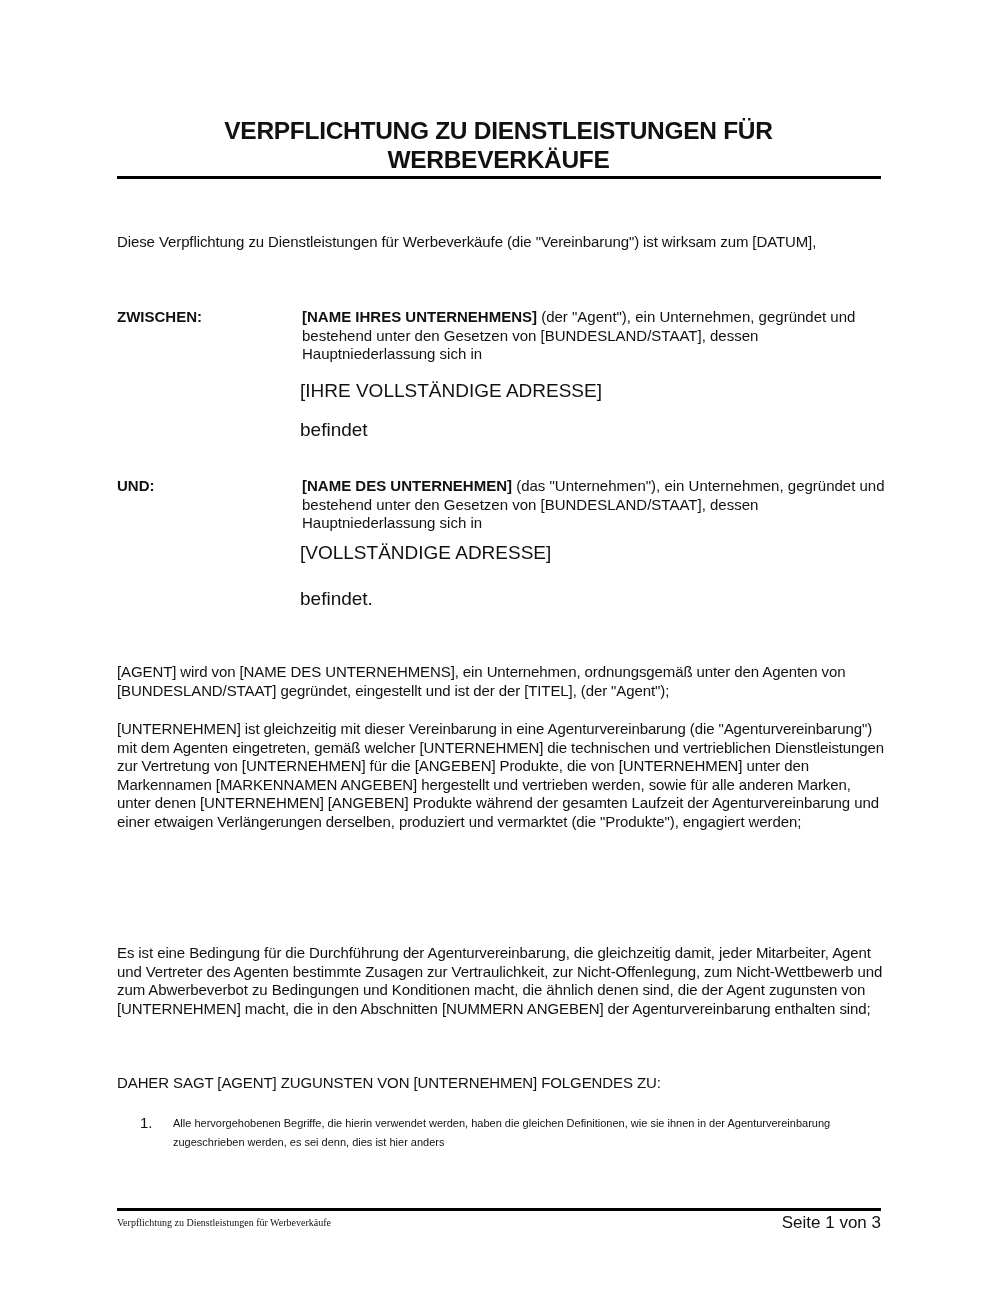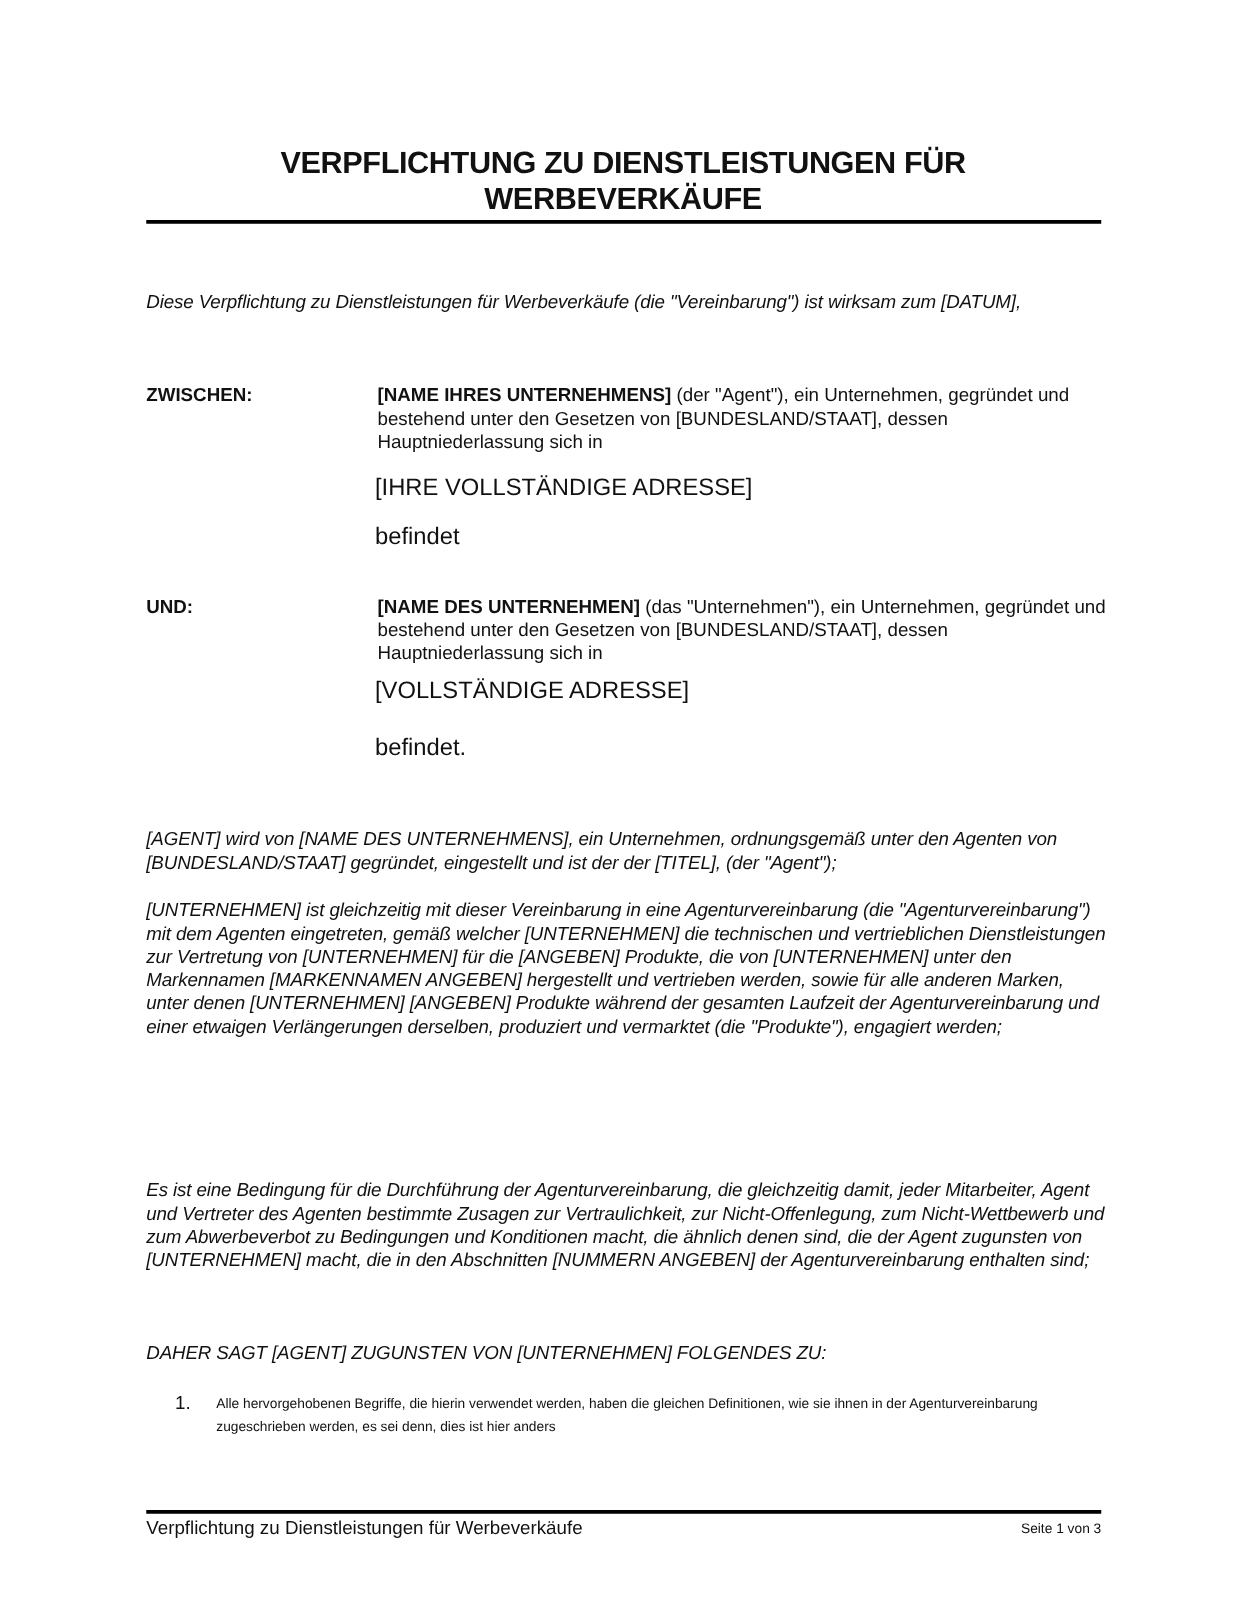--- a/index.html
+++ b/index.html
@@ -2,30 +2,30 @@
 <html><head>
   <meta charset="utf-8">
   <style>
     html, body { margin: 0; padding: 0; background: #ffffff; }
     body { width: 1000px; height: 1290px; position: relative; overflow: hidden;
            font-family: "Liberation Sans", sans-serif; color: #111; }
     .page { position: absolute; left: 0; top: 0; width: 1000px; height: 952px; }
     .title { position: absolute; left: 117px; width: 763px; top: 116px; text-align: center;
              font-weight: bold; font-size: 24.5px; line-height: 29px; letter-spacing: -0.3px; }
     .title-rule { position: absolute; left: 117px; width: 764px; top: 176px; height: 3px; background: #000; }
-    .p { position: absolute; left: 117px; width: 770px; font-size: 15px; line-height: 18.5px; letter-spacing: -0.1px; font-style: italic; }
+    .p { position: absolute; left: 117px; width: 770px; font-size: 15px; line-height: 18.5px; letter-spacing: -0.1px; }
     .label { position: absolute; left: 117px; font-weight: bold; font-size: 15px; line-height: 18.5px; }
     .party { position: absolute; left: 302px; width: 585px; font-size: 15px; line-height: 18.5px; }
     .sub { position: absolute; left: 300px; font-size: 19px; line-height: 18.5px; }
     .b { font-weight: bold; }
     .list-num { position: absolute; left: 140px; font-size: 15px; line-height: 18.5px; }
     .list-text { position: absolute; left: 173px; width: 712px; font-size: 11px; line-height: 18.5px; }
     .footer-rule { position: absolute; left: 117px; width: 764px; top: 1208px; height: 3px; background: #000; }
-    .footer-left { position: absolute; left: 117px; top: 1214px; font-size: 15px; line-height: 18px; }
-    .footer-right { position: absolute; right: 119px; top: 1214px; font-size: 11px; line-height: 18px; }
+    .footer-left { position: absolute; left: 117px; top: 1214px; font-size: 10px; line-height: 18px; font-family: Liberation Serif, serif; }
+    .footer-right { position: absolute; right: 119px; top: 1214px; font-size: 17px; line-height: 18px; }
   </style>
 </head>
 <body>
 
 <div class="page">
 
   <div class="title">
     <div>VERPFLICHTUNG ZU DIENSTLEISTUNGEN FÜR</div>
     <div>WERBEVERKÄUFE</div>
   </div>

